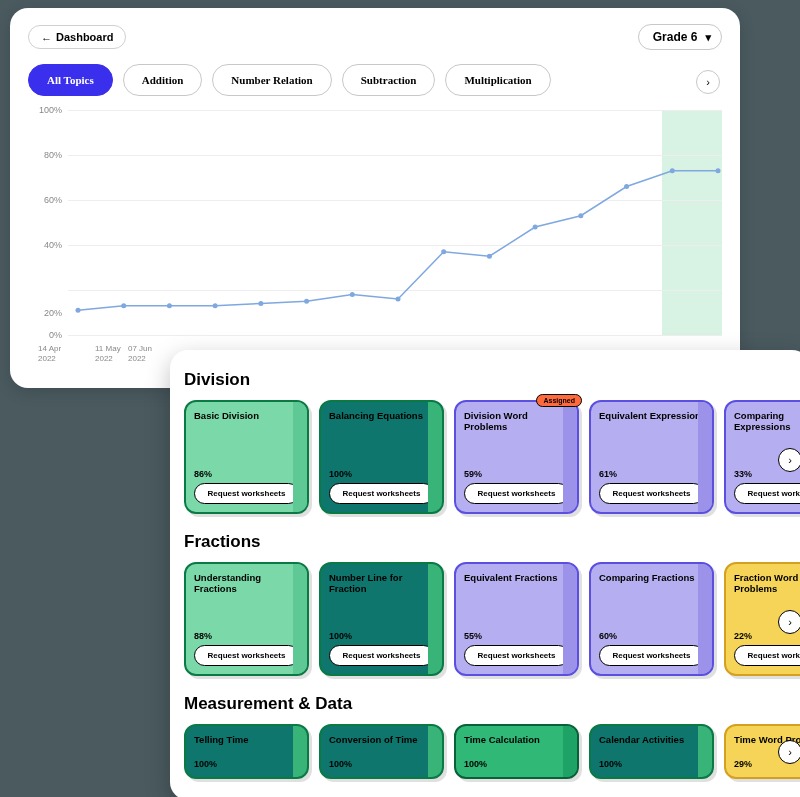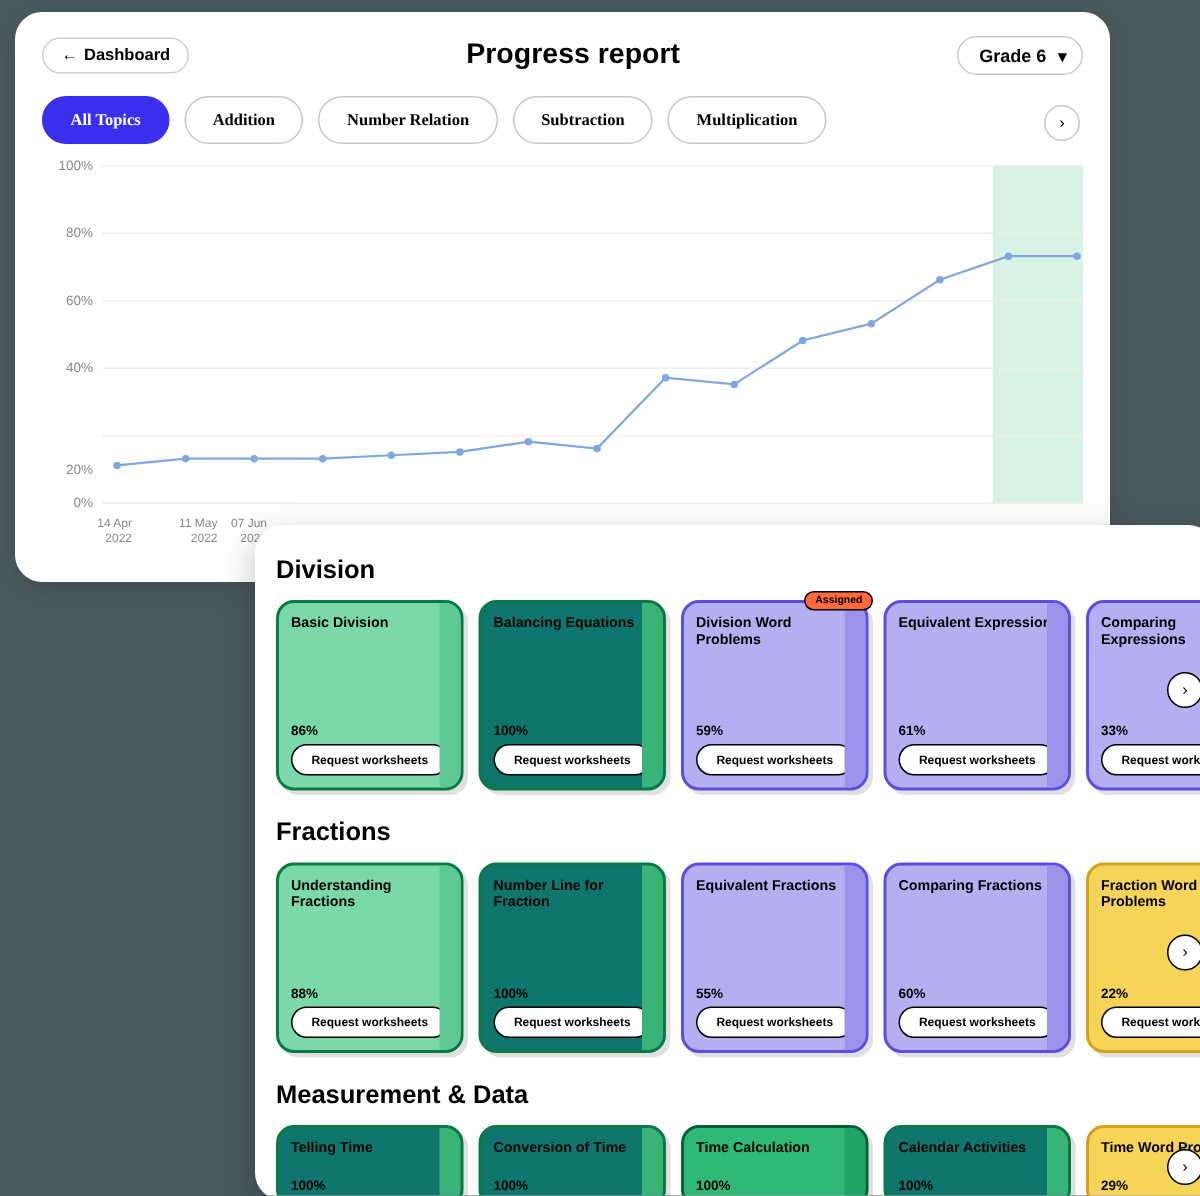--- a/index.html
+++ b/index.html
@@ -18,32 +18,32 @@
 
 .chips { display: flex; gap: 10px; position: relative; margin-bottom: 14px; overflow: hidden;}
 .chip { border: 1.5px solid #c8c8c8; border-radius: 20px; padding: 9px 18px; font-size: 11px; font-weight: 700; background: #fff; white-space: nowrap; cursor: pointer; text-align:center; line-height:1.1;font-family:Liberation Serif, serif;}
 .chip.active { background: #3b2fee; color: #fff; border-color: #3b2fee; }
 .chip.two-line { padding: 4px 14px; min-width: 105px;}
 .chips-arrow { position: absolute; right: 2px; top: 6px; width: 24px; height: 24px; border-radius: 50%; background: #fff; border: 1.5px solid #c8c8c8; display:flex;align-items:center;justify-content:center; font-size:11px; cursor:pointer;}
 
 .chart { position: relative; height: 255px; padding-left: 40px; padding-bottom: 30px;}
 .ylabel { position: absolute; left: 4px; font-size: 9px; color: #888; width: 30px; text-align: right;}
 .gridline { position: absolute; left: 40px; right: 0; height: 1px; background: #eee;}
-.xlabel { position: absolute; bottom: 2px; font-size: 8px; color: #888; text-align: right; line-height: 1.2; width: 50px;}
+.xlabel { position: absolute; bottom: 2px; font-size: 8px; color: #888; text-align: left; line-height: 1.2; width: 50px;}
 .chart svg { position: absolute; left: 40px; top: 0; }
 .chart-highlight { position: absolute; right: 0; top: 0; bottom: 30px; width: 60px; background: #d8f2e3;}
 
 .panel-bottom {
   position: absolute; top: 350px; left: 170px; width: 640px; height: 450px;
   background: #fff; border-radius: 18px; box-shadow: 0 8px 24px rgba(0,0,0,0.25);
   padding: 14px 0 14px 14px; overflow: hidden;
 }
 .section-title { font-size: 17px; font-weight: 800; margin: 6px 0 10px 0; color: #000;}
 .cards-row { display: flex; gap: 10px; margin-bottom: 18px; position: relative;}
-.card { width: 125px; height: 127px; border-radius: 12px; border: 2px solid; padding: 8px; position: relative; display: flex; flex-direction: column; flex-shrink: 0; box-shadow: 3px 3px 0 rgba(0,0,0,0.12);}
+.card { width: 125px; height: 114px; border-radius: 12px; border: 2px solid; padding: 8px; position: relative; display: flex; flex-direction: column; flex-shrink: 0; box-shadow: 3px 3px 0 rgba(0,0,0,0.12);}
 .card.short { height: 55px;}
 .card-title { font-size: 9.5px; font-weight: 700; line-height: 1.2; flex: 0 0 auto;}
 .card-pct { font-size: 9px; font-weight: 700; margin-top: auto;}
 .card-btn { background: #fff; border: 1.5px solid #000; border-radius: 14px; font-size: 8px; font-weight: 700; padding: 5px 0; margin-top: 4px; text-align: center; cursor: pointer;}
 .badge { position: absolute; top: -8px; right: -5px; background: #ff6a3d; color: #000; font-size: 7px; font-weight: 700; padding: 2px 6px; border-radius: 8px; border: 1px solid #000;}
 .row-arrow { position: absolute; right: 8px; top: 48px; width: 24px; height: 24px; border-radius: 50%; background: #fff; border: 1.5px solid #000; display:flex;align-items:center;justify-content:center; font-size:11px; cursor:pointer; z-index:5;}
 
 .c-green1 { background: #7bd9a9; border-color: #0a7a45;}
 .c-green2 { background: #0f766e; border-color: #0a7a45;}
 .c-green3 { background: #2fb876; border-color: #0a6038;}
@@ -55,21 +55,20 @@
 </style>
 </head>
 <body>
 
 <div class="panel-top">
   <div class="top-header">
     <button class="back-btn">
       <span>←</span>
       <span>Dashboard</span>
     </button>
-    <div class="page-title">Progress report</div>
     <div class="grade-select">
       <span>Grade 6</span>
     </div>
   </div>
   <div class="chips">
     <div class="chip active">All Topics</div>
     <div class="chip">Addition</div>
     <div class="chip">Number Relation</div>
     <div class="chip">Subtraction</div>
     <div class="chip">Multiplication</div>

